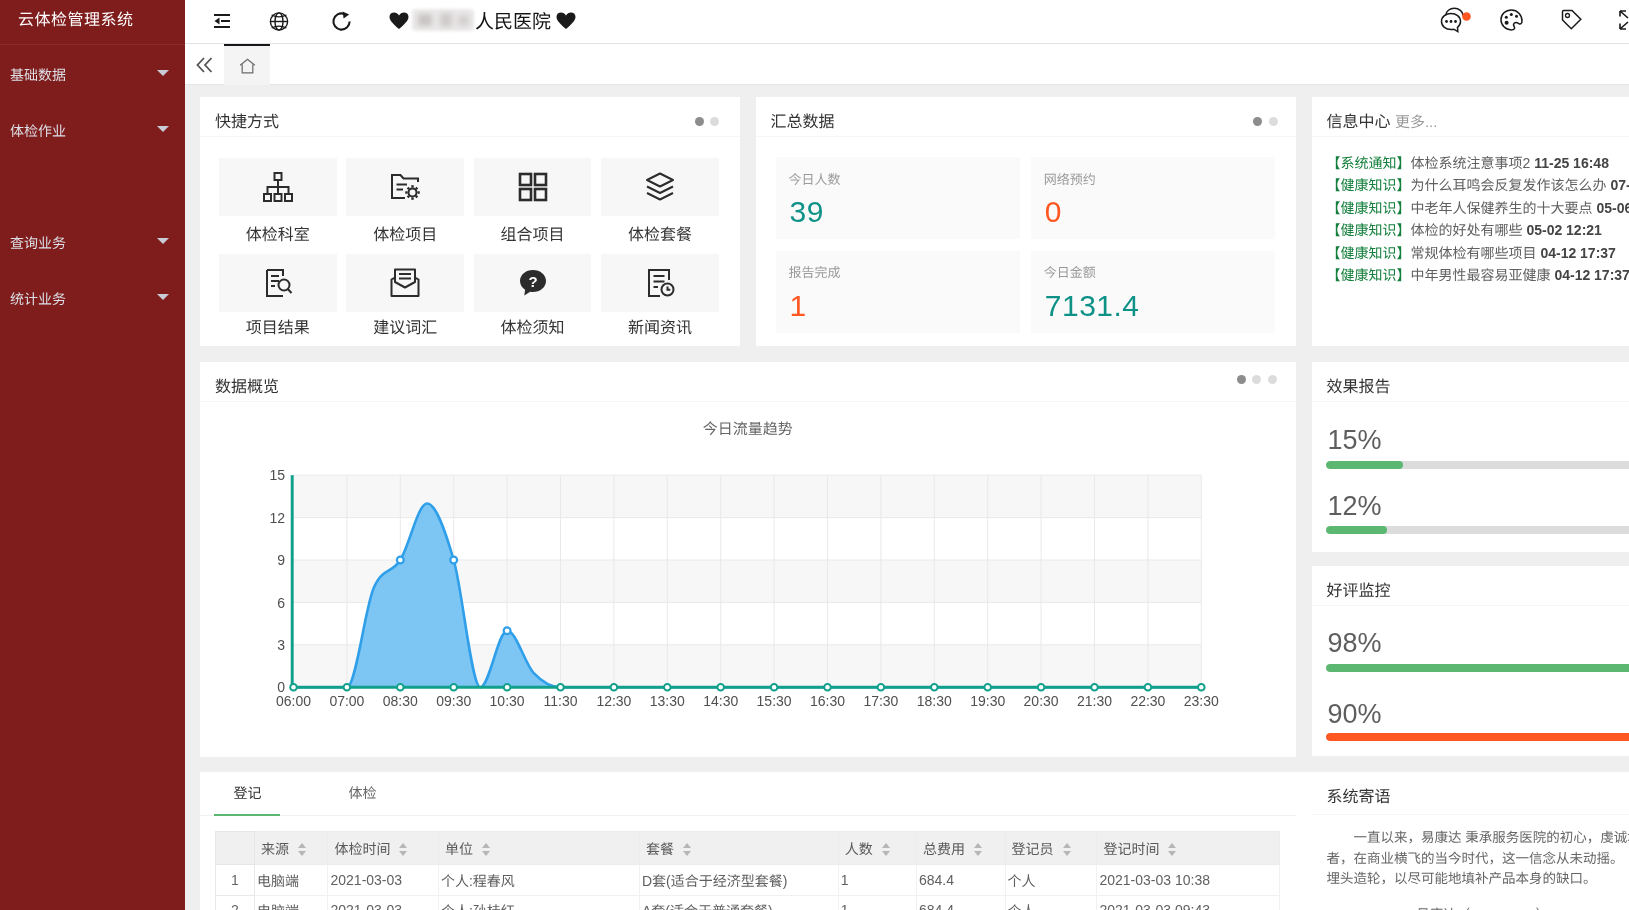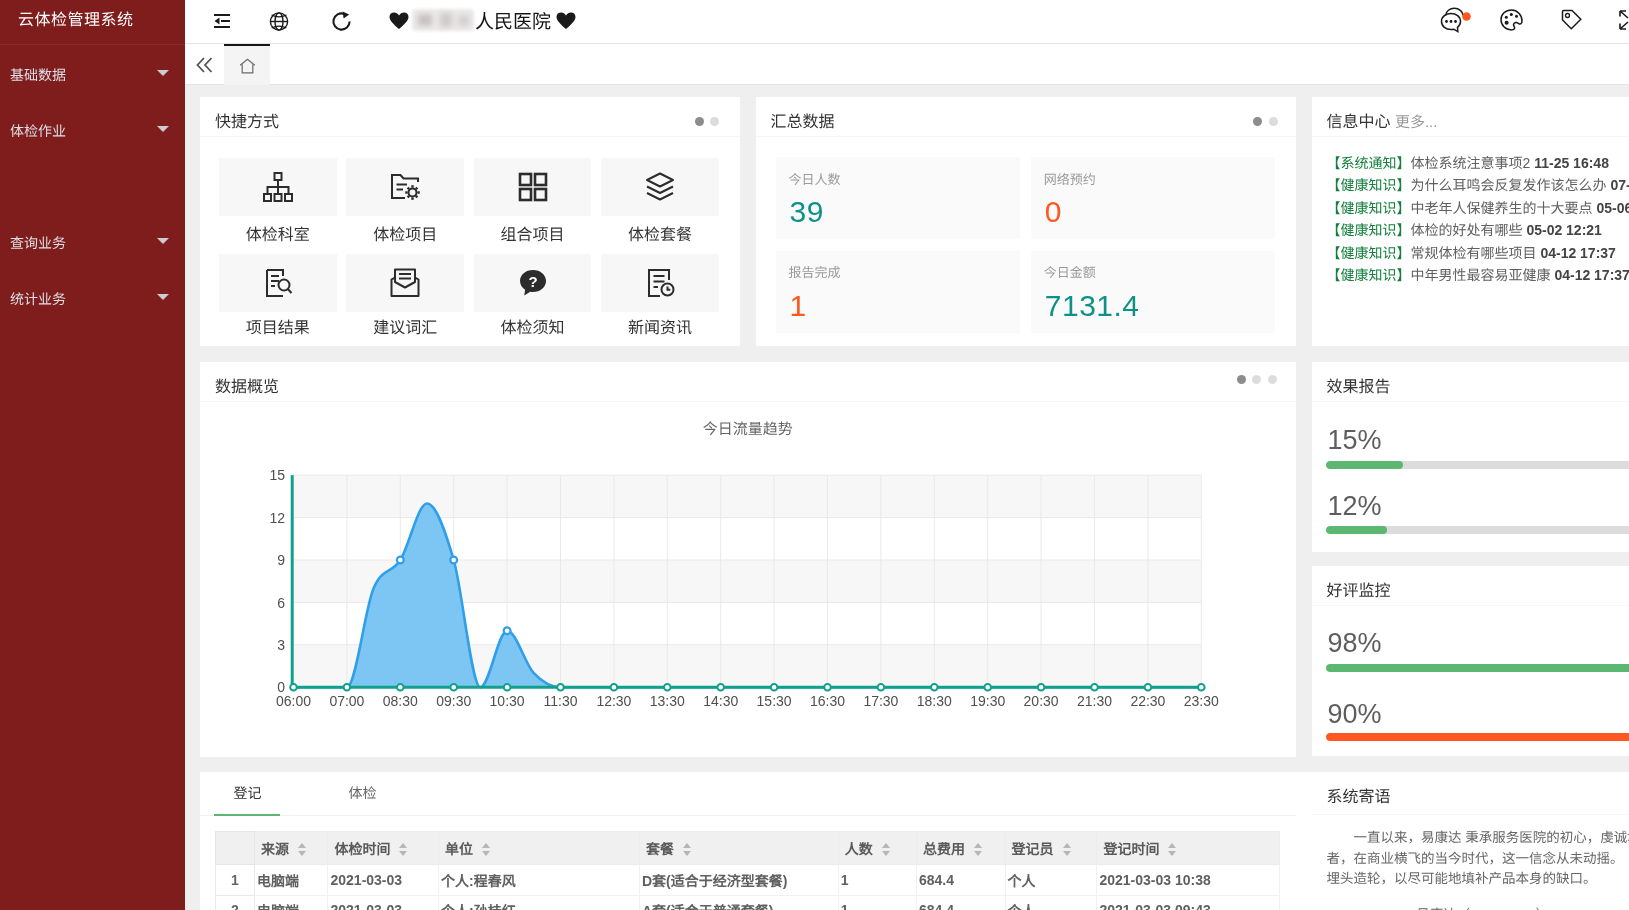--- a/index.html
+++ b/index.html
@@ -20,21 +20,21 @@
 .pct{position:absolute;font-size:27px;color:#5e5e5e}
 .bar{position:absolute;height:8px;border-radius:4px;background:#dcdcdc;overflow:hidden}
 .barfill{height:8px;border-radius:4px}
 .menu-item{position:absolute;left:0;width:185px;height:56px}
 .menu-item span{position:absolute;left:10px;top:19px;font-size:14px;color:#dcdfe6}
 .menu-item i{position:absolute;right:16px;top:25px;width:0;height:0;border:6.5px solid transparent;border-top-color:#c8ccd4;border-bottom:none}
 .info-item{height:22.4px;line-height:22.4px;font-size:14px;white-space:nowrap}
 .info-item .b{color:#15803d}
 .info-item .t{color:#606060}
 .info-item .d{color:#444;font-weight:bold}
-th,td{font-weight:bold}
+th,td{font-weight:normal}
 .hc{border:1px solid #ececec;text-align:left;padding-left:6px;color:#5a5a5a;font-size:14px}
 .dc{border:1px solid #f1f1f1;padding-left:2px;color:#606060}
 .sort{display:inline-block;width:10px;height:15px;margin-left:8px;vertical-align:-3px;position:relative}
 .sort::before{content:"";position:absolute;left:1px;top:1px;border:4px solid transparent;border-bottom:5px solid #b6b6b6;border-top:none}
 .sort::after{content:"";position:absolute;left:1px;bottom:1px;border:4px solid transparent;border-top:5px solid #b6b6b6;border-bottom:none}
 </style>
 </head>
 <body>
 
 <div class="abs" style="left:185px;top:0;width:1444px;height:44px;background:#fff;border-bottom:1px solid #e3e3e3"></div>

